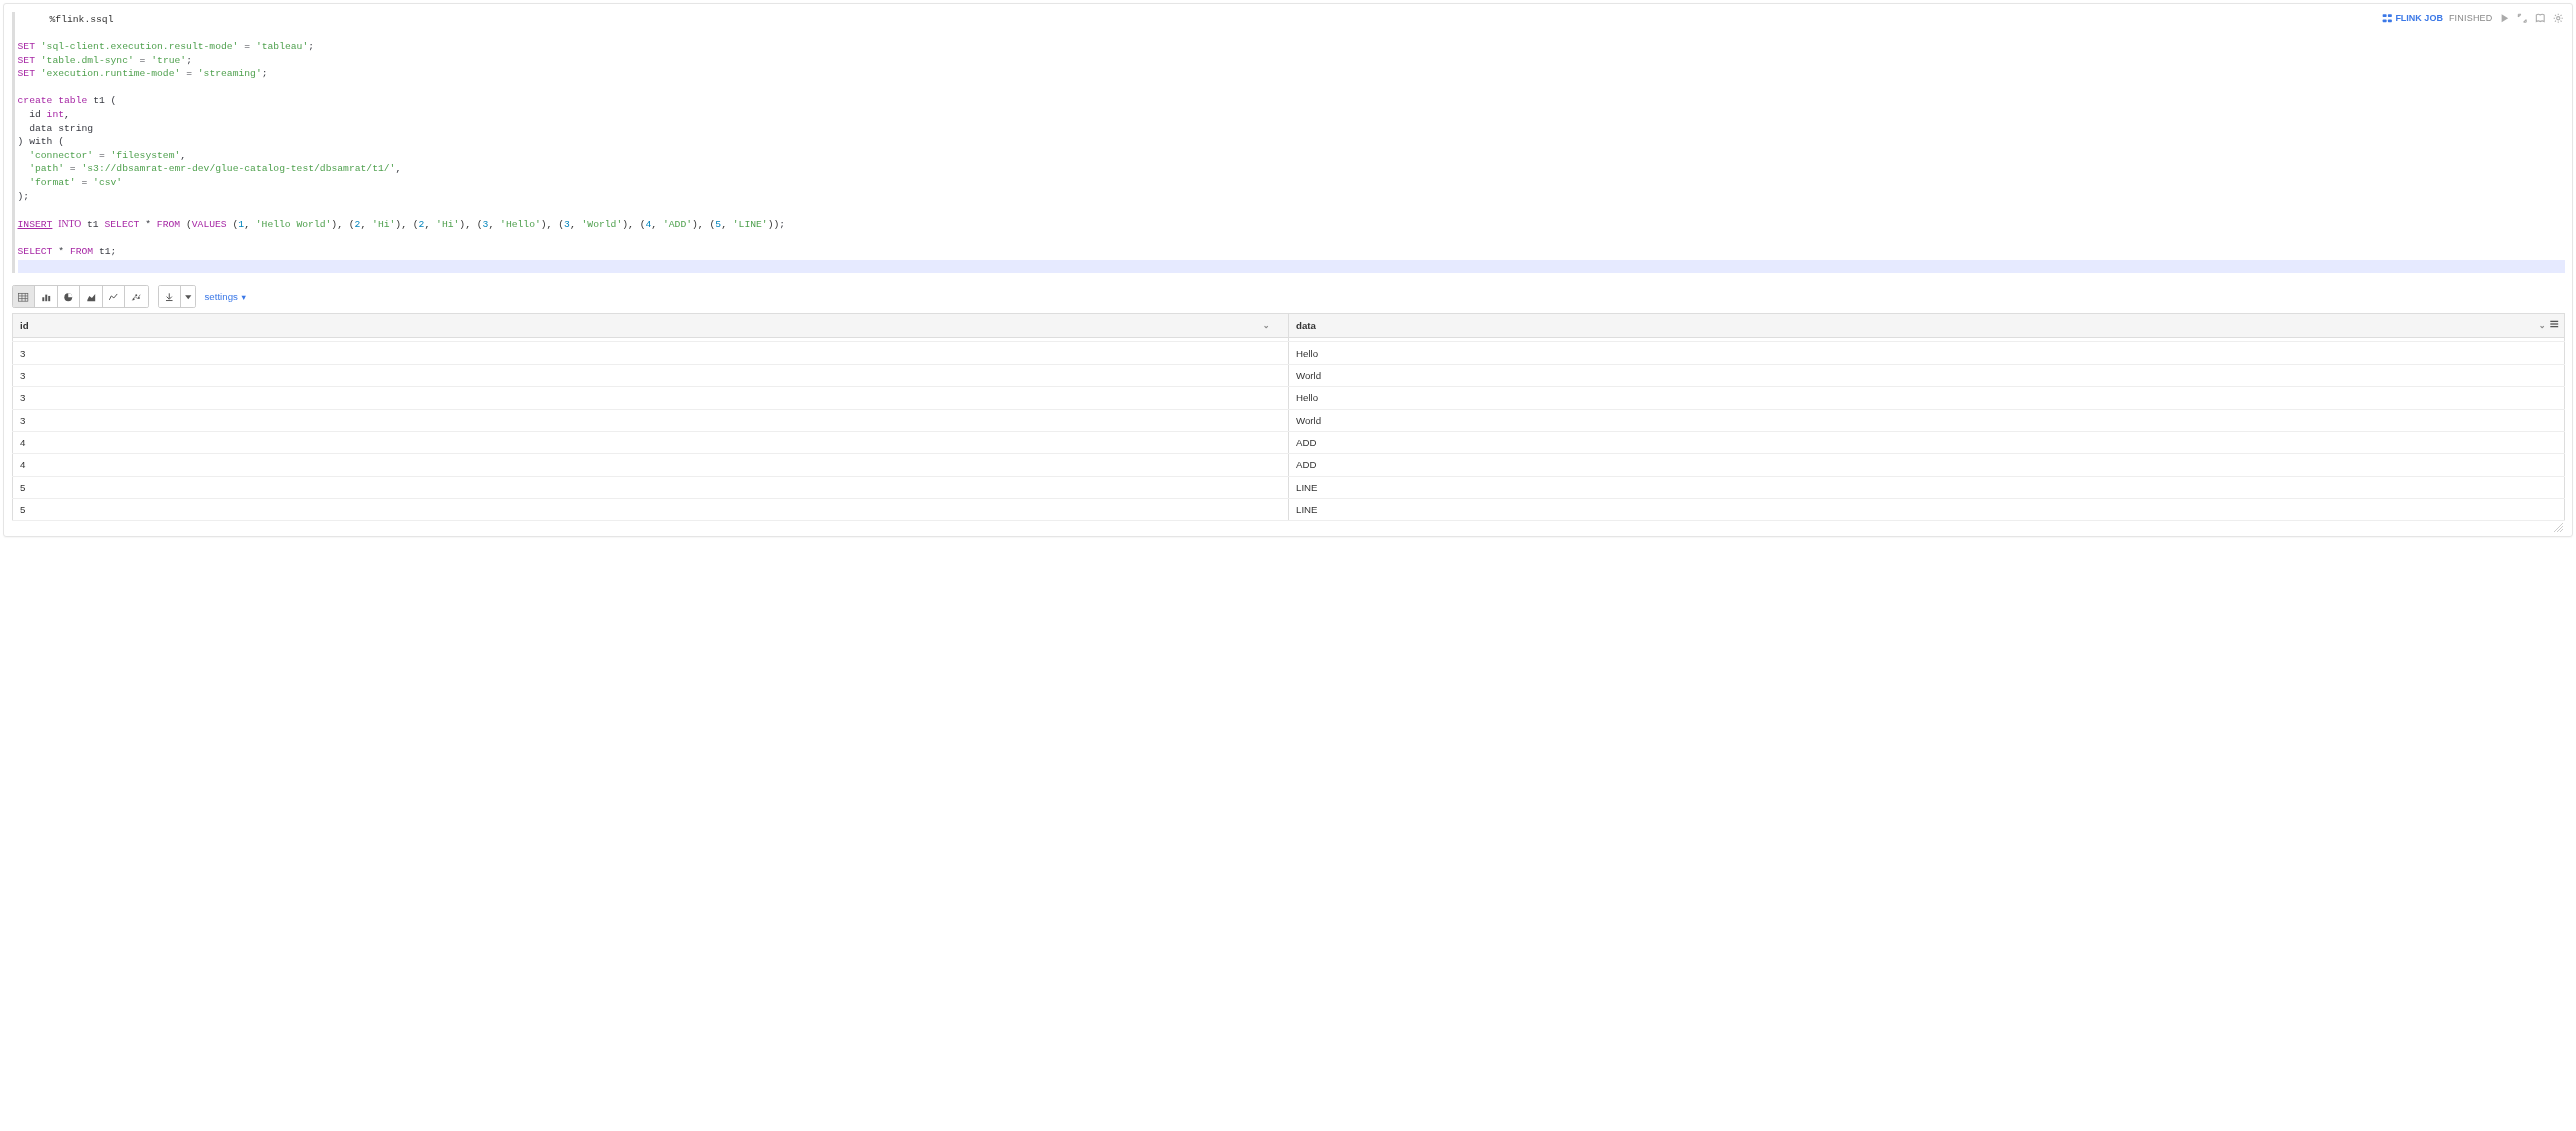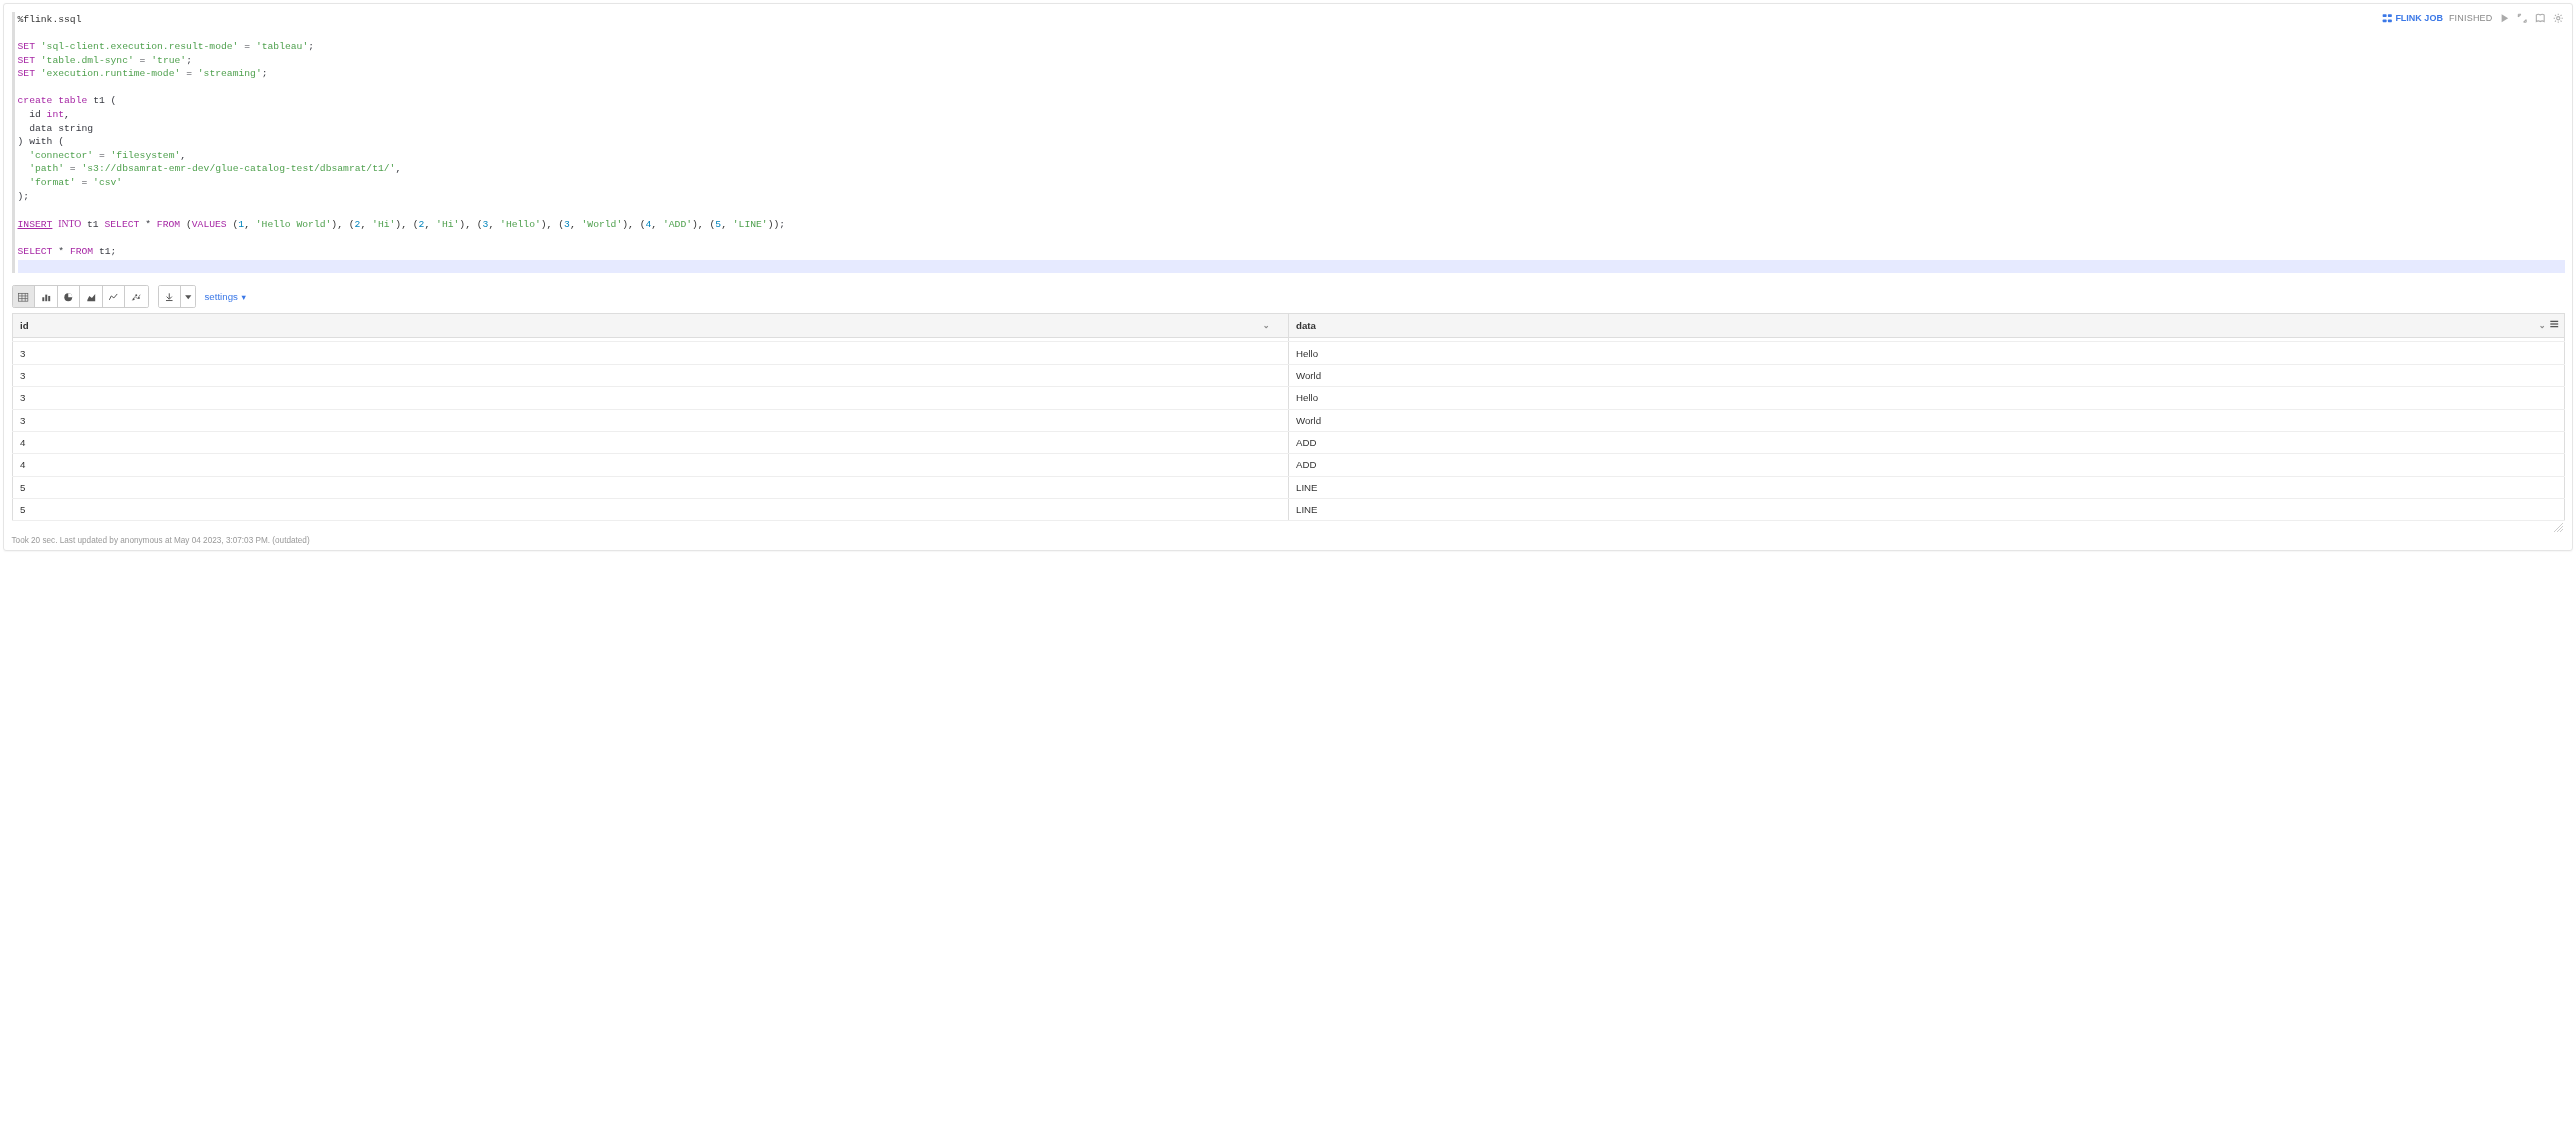--- a/index.html
+++ b/index.html
@@ -57,21 +57,21 @@
   .top-icon svg { width: 10.5px; height: 10.5px; fill: none; stroke: #aaa; stroke-width: 1.6; }
   .code-content {
     white-space: pre;
     padding: 1.5px 0 0 0;
   }
   .cursor-line {
     background: #e6eaff;
     height: 13.5px;
     margin-top: 1.5px;
   }
-  .k-magic { color: #333; }
+  .k-magic { color: #333; margin-left: 32px; }
   .k-set { color: #a626a4; }
   .k-create { color: #a626a4; }
   .k-table { color: #a626a4; }
   .k-int { color: #a626a4; }
   .k-insert { color: #a626a4; text-decoration: underline; }
   .k-into { color: #a626a4; font-family: Liberation Serif, serif; }
   .k-select { color: #a626a4; }
   .k-from { color: #a626a4; text-align: center; }
   .k-values { color: #a626a4; }
   .str { color: #50a14f; }
@@ -353,16 +353,15 @@
         </tr>
       </tbody>
   </table>
 
   <div class="resize-handle">
     <svg viewBox="0 0 12 12">
         <path d="M12 0 L0 12 M12 4 L4 12 M12 8 L8 12" stroke="#bbb" stroke-width="1"></path>
       </svg>
   </div>
 
-  <div class="footer-text">Took 20 sec. Last updated by anonymous at May 04 2023, 3:07:03 PM. (outdated)</div>
 
 </div>
 
 
 </body></html>

